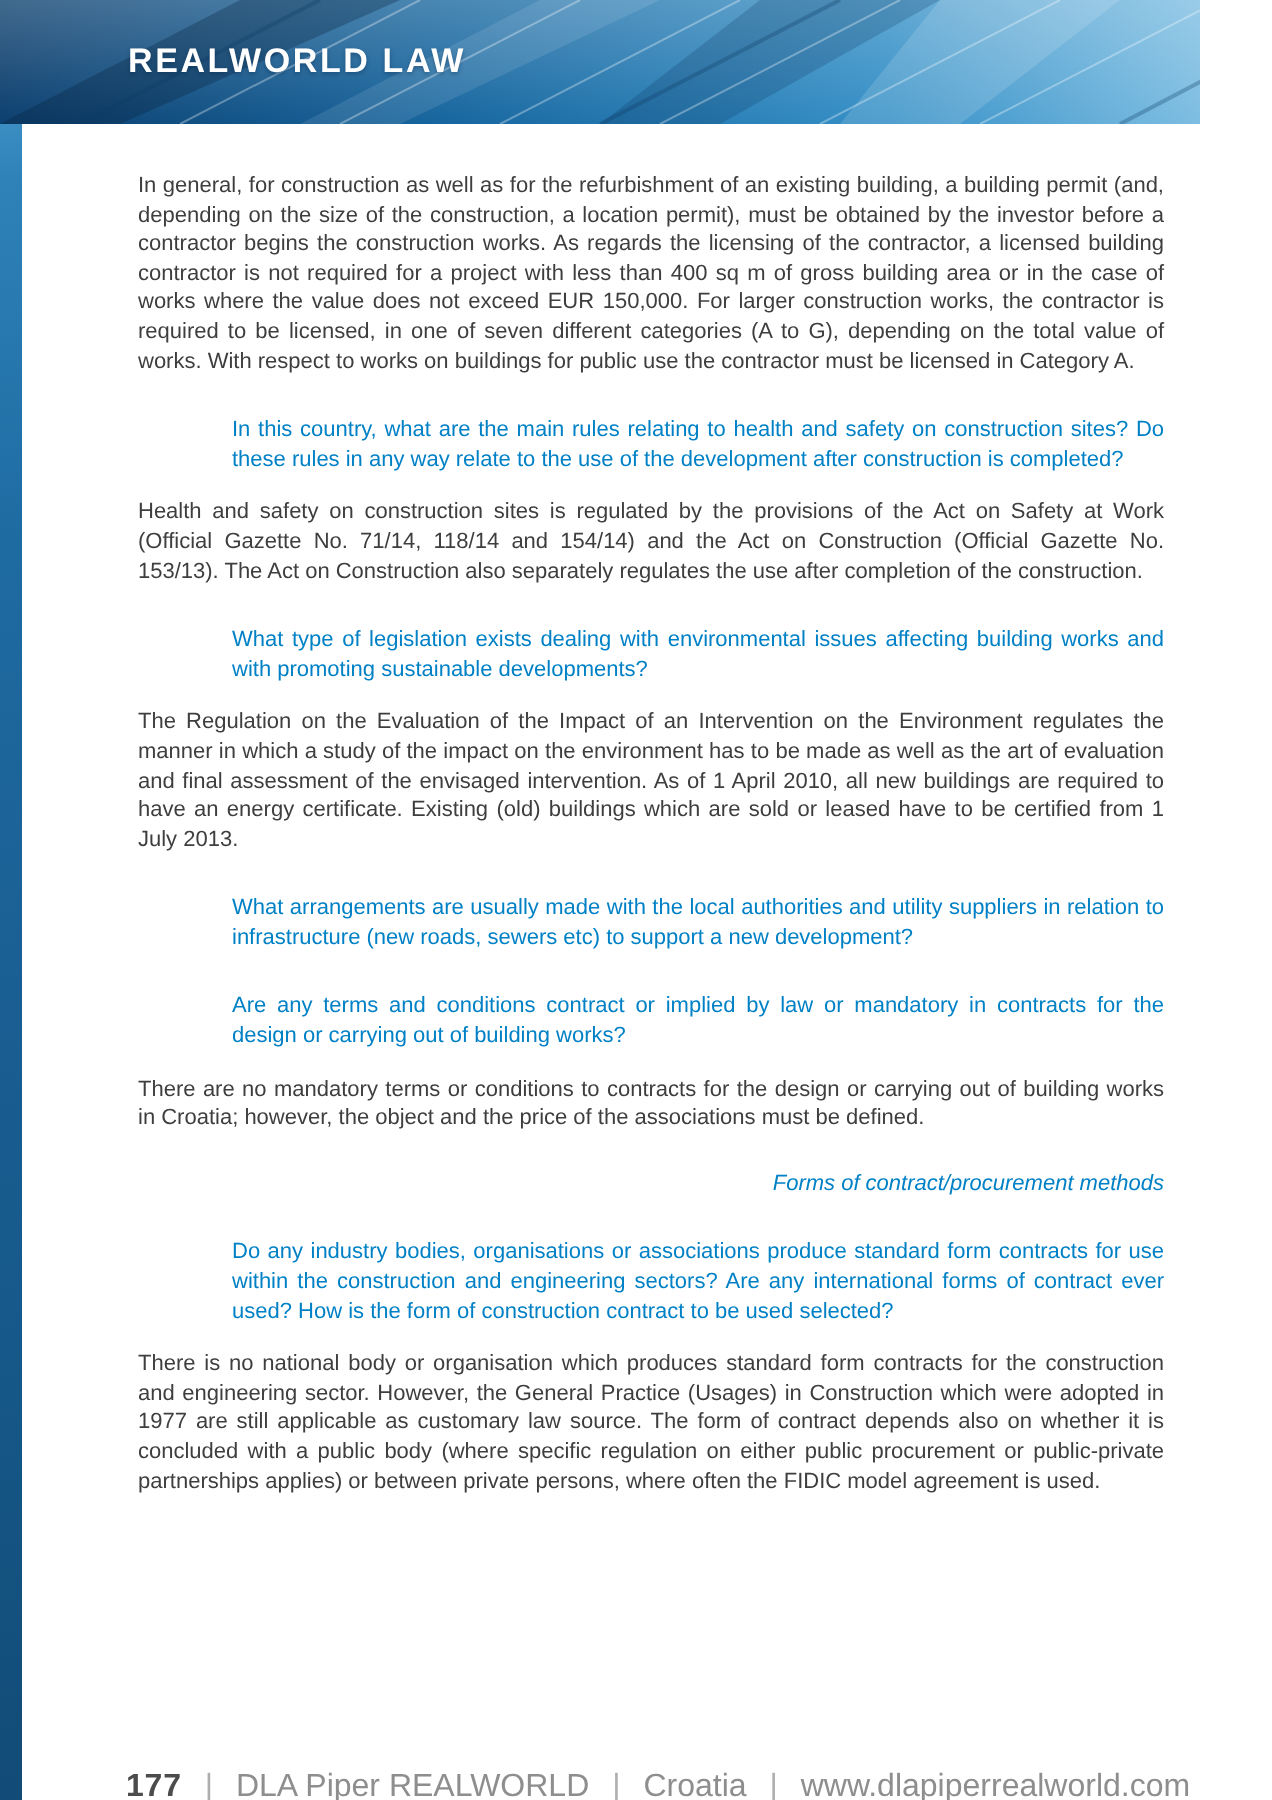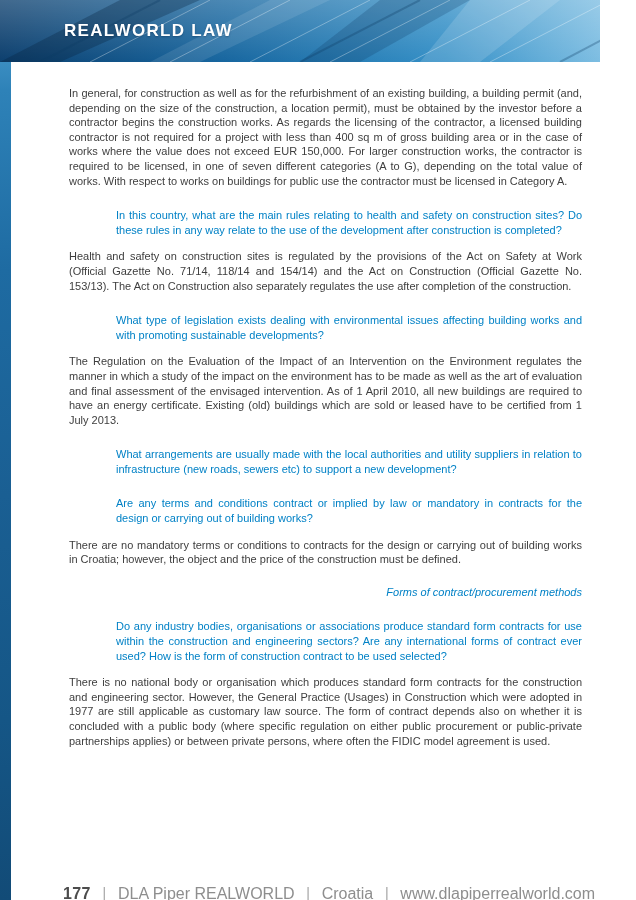--- a/index.html
+++ b/index.html
@@ -120,21 +120,21 @@
   </div>
 
   <main class="content">
       <p class="section body">In general, for construction as well as for the refurbishment of an existing building, a building permit (and, depending on the size of the construction, a location permit), must be obtained by the investor before a contractor begins the construction works. As regards the licensing of the contractor, a licensed building contractor is not required for a project with less than 400 sq m of gross building area or in the case of works where the value does not exceed EUR 150,000. For larger construction works, the contractor is required to be licensed, in one of seven different categories (A to G), depending on the total value of works. With respect to works on buildings for public use the contractor must be licensed in Category A.</p>
       <p class="section question">In this country, what are the main rules relating to health and safety on construction sites? Do these rules in any way relate to the use of the development after construction is completed?</p>
       <p class="section body">Health and safety on construction sites is regulated by the provisions of the Act on Safety at Work (Official Gazette No. 71/14, 118/14 and 154/14) and the Act on Construction (Official Gazette No. 153/13). The Act on Construction also separately regulates the use after completion of the construction.</p>
       <p class="section question">What type of legislation exists dealing with environmental issues affecting building works and with promoting sustainable developments?</p>
       <p class="section body">The Regulation on the Evaluation of the Impact of an Intervention on the Environment regulates the manner in which a study of the impact on the environment has to be made as well as the art of evaluation and final assessment of the envisaged intervention. As of 1 April 2010, all new buildings are required to have an energy certificate. Existing (old) buildings which are sold or leased have to be certified from 1 July 2013.</p>
       <p class="section question">What arrangements are usually made with the local authorities and utility suppliers in relation to infrastructure (new roads, sewers etc) to support a new development?</p>
       <p class="section question">Are any terms and conditions contract or implied by law or mandatory in contracts for the design or carrying out of building works?</p>
-      <p class="section body">There are no mandatory terms or conditions to contracts for the design or carrying out of building works in Croatia; however, the object and the price of the construction must be defined.</p>
+      <p class="section body">There are no mandatory terms or conditions to contracts for the design or carrying out of building works in Croatia; however, the object and the price of the associations must be defined.</p>
       <p class="section subheading">Forms of contract/procurement methods</p>
       <p class="section question">Do any industry bodies, organisations or associations produce standard form contracts for use within the construction and engineering sectors? Are any international forms of contract ever used? How is the form of construction contract to be used selected?</p>
       <p class="section body">There is no national body or organisation which produces standard form contracts for the construction and engineering sector. However, the General Practice (Usages) in Construction which were adopted in 1977 are still applicable as customary law source. The form of contract depends also on whether it is concluded with a public body (where specific regulation on either public procurement or public-private partnerships applies) or between private persons, where often the FIDIC model agreement is used.</p>
     </main>
 
   <div class="footer">
     <span class="pagenum">177</span>
     <span class="sep">|</span>
     <span>DLA Piper REALWORLD</span>
     <span class="sep">|</span>

